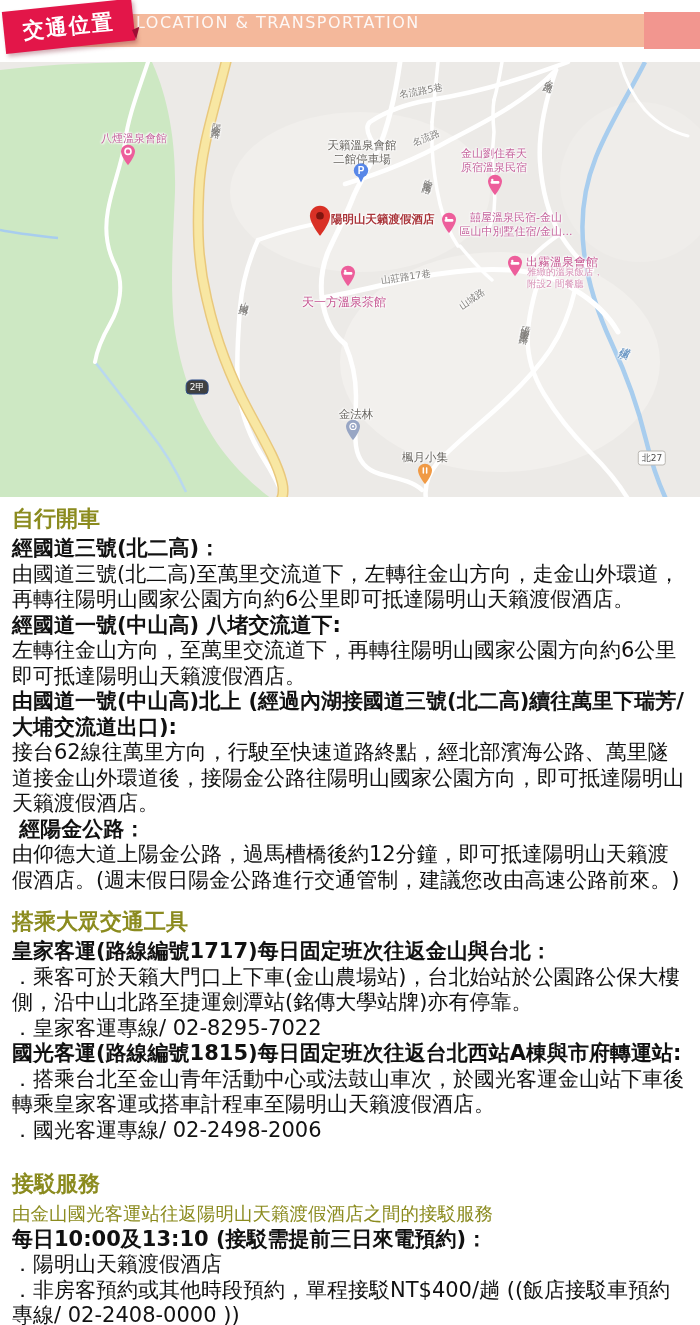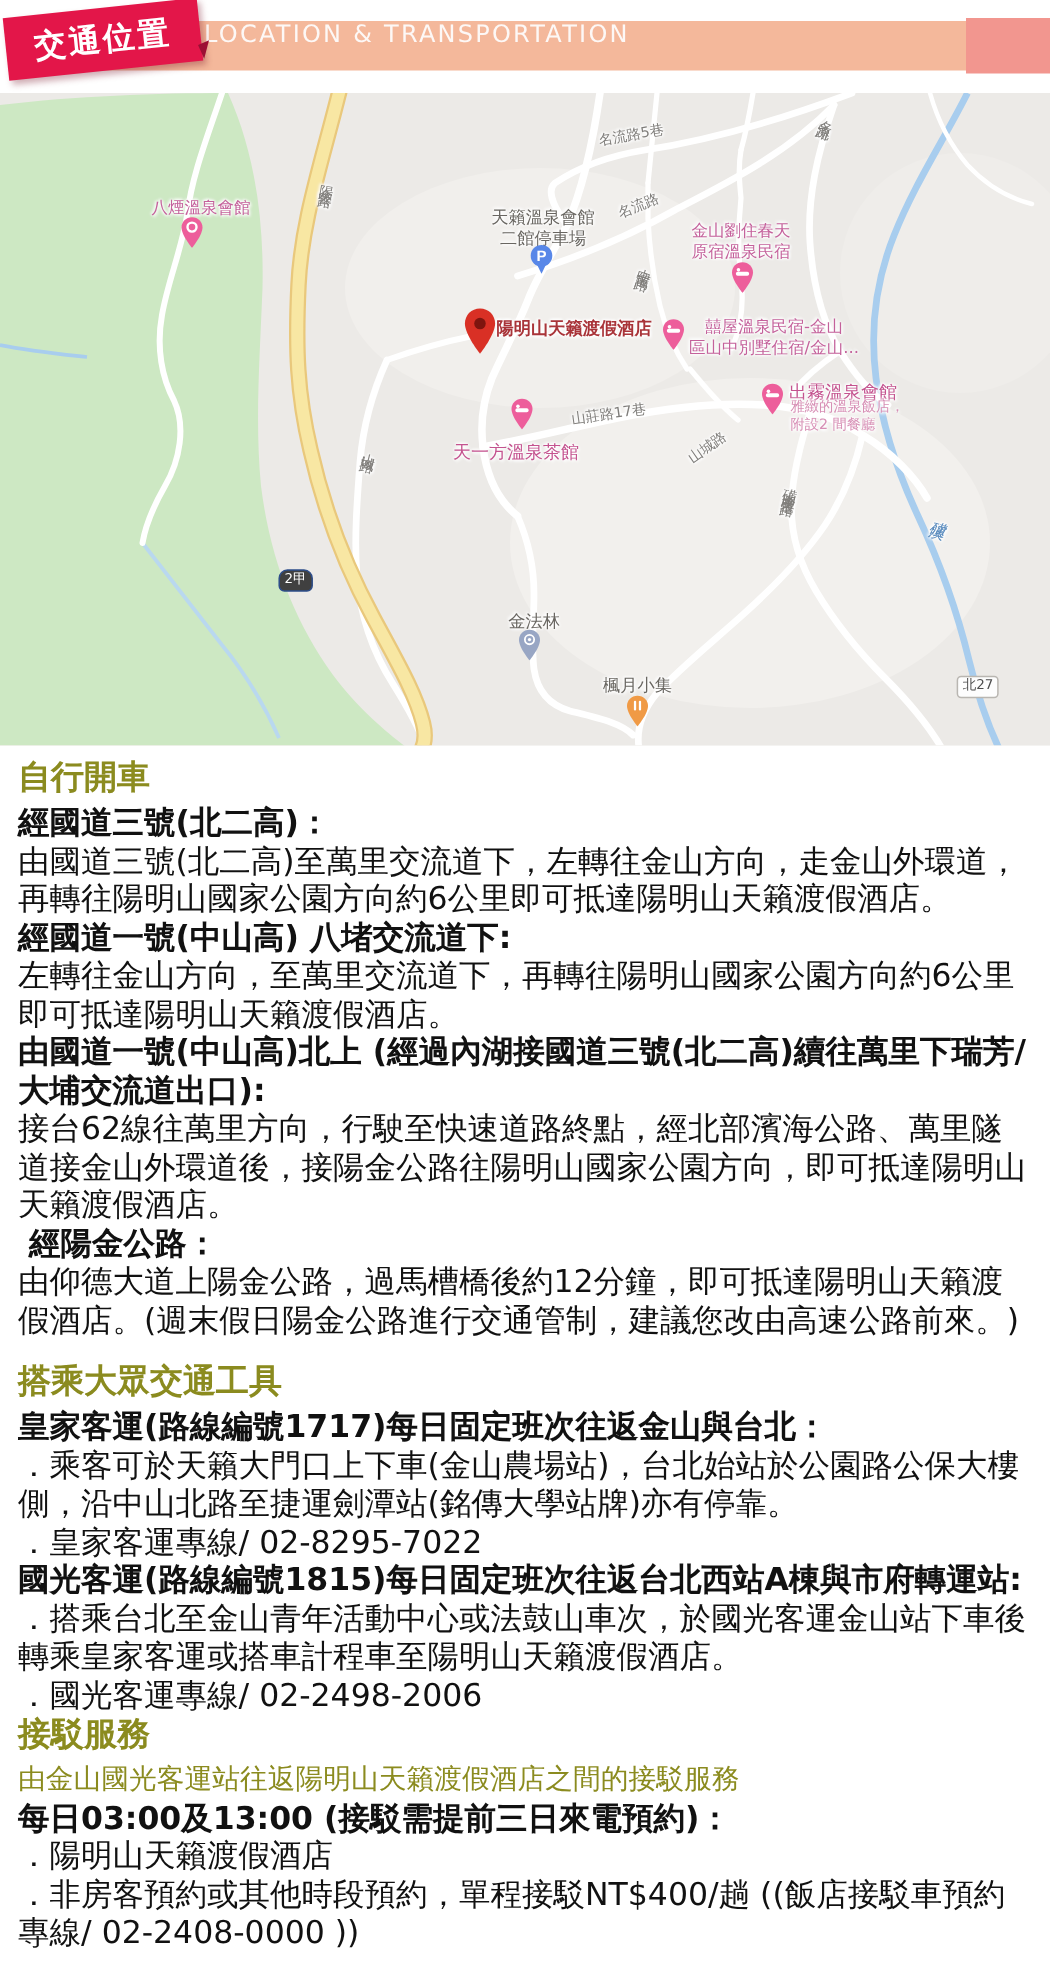--- a/index.html
+++ b/index.html
@@ -40,21 +40,21 @@
   .shield.blue{background:#404040;color:#fff;border:1px solid #2d4d8a;border-radius:6px 6px 4px 4px;}
   .shield.white{background:#fdfdfd;color:#4d4d4d;border:1px solid #b9b6b1;}
   
   .content{padding:6px 12px 0 12px;}
   .sec h2{margin:0;font-size:22px;line-height:28px;color:#8b8b1f;font-weight:bold;}
   .sec .blocks p{margin:0;font-size:21px;line-height:25.5px;color:#111;white-space:pre-wrap;}
   .sec .blocks p.b{font-weight:bold;}
   .sec .blocks p.lead{color:#8b8b1f;font-size:18.5px;}
   .sec-driving h2{margin-top:2px;margin-bottom:3px;}
   .sec-transit h2{margin-top:15px;margin-bottom:3px;}
-  .sec-shuttle h2{margin-bottom:3px;}
+  .sec-shuttle h2{margin-top:27px;margin-bottom:3px;}
 </style>
 </head>
 <body>
 
 <div class="hdr">
   <div class="hdr-banner">
     <div class="hdr-banner-accent"></div>
   </div>
   <div class="hdr-banner-title">LOCATION &amp; TRANSPORTATION</div>
   <div class="hdr-ribbon">
@@ -196,18 +196,18 @@
         <p class="t">．皇家客運專線/ 02-8295-7022</p>
         <p class="b">國光客運(路線編號1815)每日固定班次往返台北西站A棟與市府轉運站:</p>
         <p class="t">．搭乘台北至金山青年活動中心或法鼓山車次，於國光客運金山站下車後轉乘皇家客運或搭車計程車至陽明山天籟渡假酒店。</p>
         <p class="t">．國光客運專線/ 02-2498-2006</p>
       </div>
     </section>
     <section class="sec sec-shuttle">
       <h2>接駁服務</h2>
       <div class="blocks">
         <p class="lead">由金山國光客運站往返陽明山天籟渡假酒店之間的接駁服務</p>
-        <p class="b">每日03:00及13:00 (接駁需提前三日來電預約)：</p>
+        <p class="b">每日10:00及13:10 (接駁需提前三日來電預約)：</p>
         <p class="t">．陽明山天籟渡假酒店</p>
         <p class="t">．非房客預約或其他時段預約，單程接駁NT$400/趟 ((飯店接駁車預約專線/ 02-2408-0000 ))</p>
       </div>
     </section>
   </div>
 
 </body></html>

